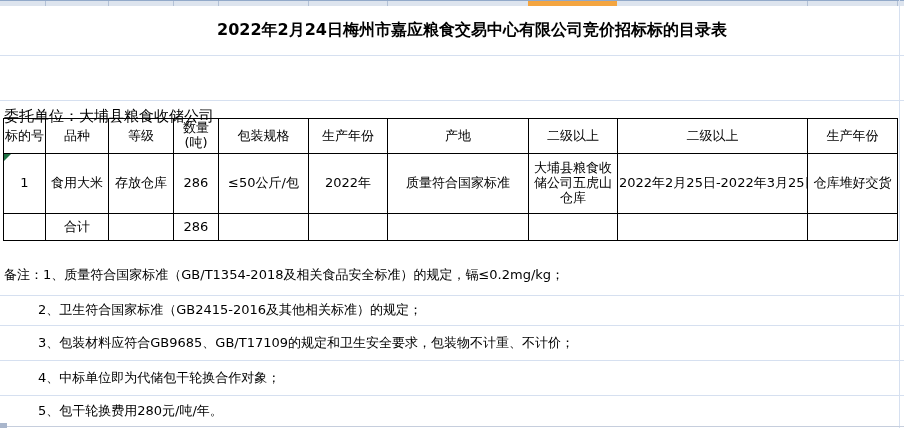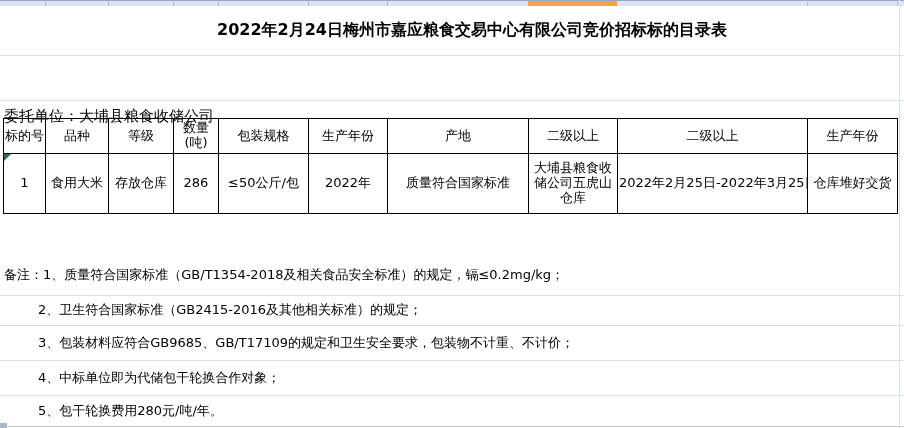--- a/index.html
+++ b/index.html
@@ -109,20 +109,32 @@
       <td>食用大米</td>
       <td>存放仓库</td>
       <td>286</td>
       <td>≤50公斤/包</td>
       <td>2022年</td>
       <td>质量符合国家标准</td>
       <td class="al">大埔县粮食收储公司五虎山仓库</td>
       <td class="dt">2022年2月25日-2022年3月25日</td>
       <td>仓库堆好交货</td>
     </tr>
+    <tr class="trow">
+      <td></td>
+      <td>合计</td>
+      <td></td>
+      <td>286</td>
+      <td></td>
+      <td></td>
+      <td></td>
+      <td></td>
+      <td></td>
+      <td></td>
+    </tr>
   </tbody>
     </table>
 
   <div class="note n0">备注：1、质量符合国家标准（GB/T1354-2018及相关食品安全标准）的规定，镉≤0.2mg/kg；</div>
   <div class="note n1">2、卫生符合国家标准（GB2415-2016及其他相关标准）的规定；</div>
   <div class="note n2">3、包装材料应符合GB9685、GB/T17109的规定和卫生安全要求，包装物不计重、不计价；</div>
   <div class="note n3">4、中标单位即为代储包干轮换合作对象；</div>
   <div class="note n4">5、包干轮换费用280元/吨/年。</div>
 
 </div>

